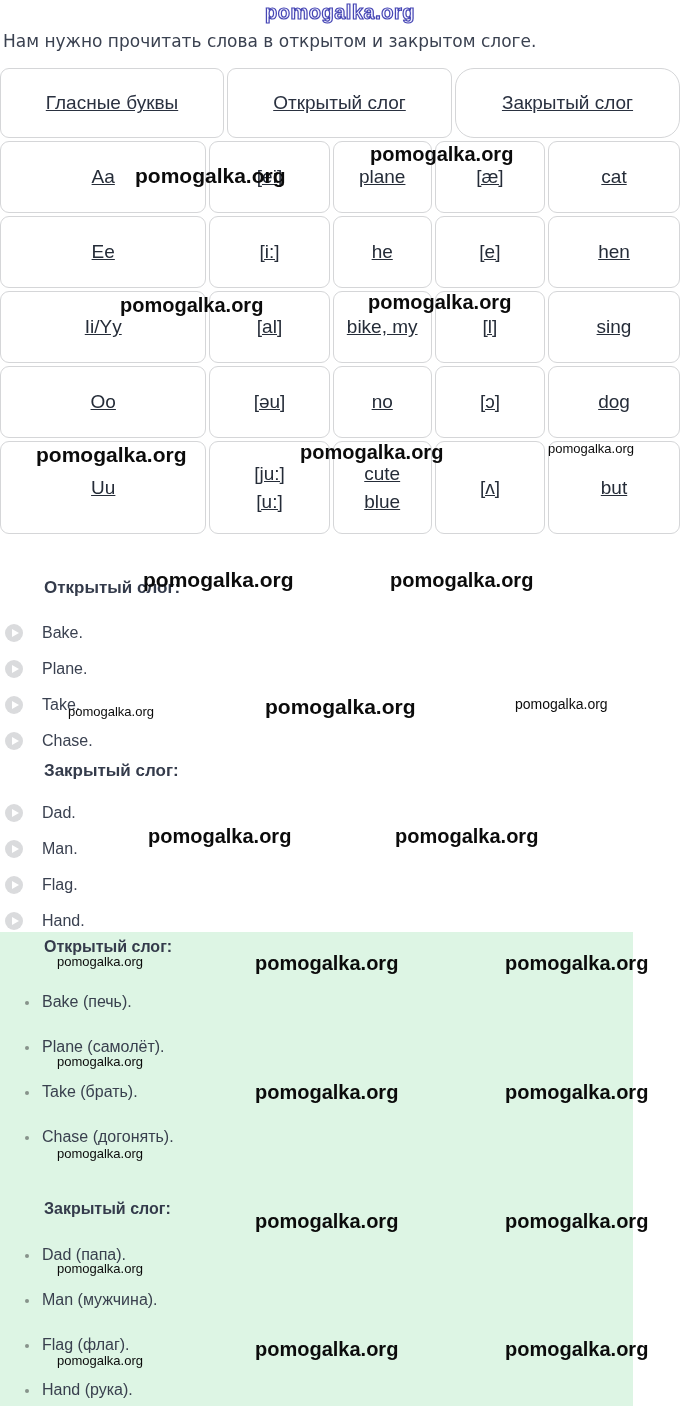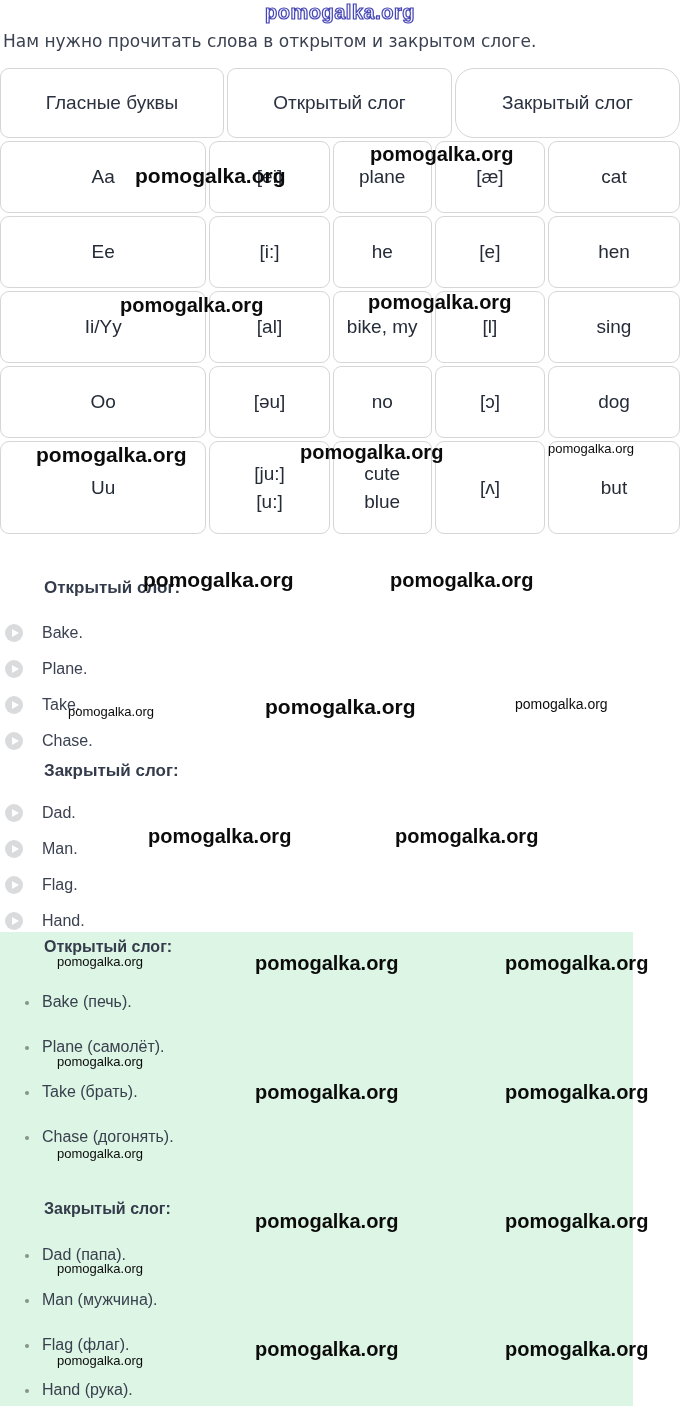--- a/index.html
+++ b/index.html
@@ -19,27 +19,28 @@
     color:#3a4150;font-family:"DejaVu Sans","Liberation Sans",sans-serif;
   }
   
   .tbl{position:absolute;top:68px;left:0;width:680px;}
   .thead,.trow{display:flex;gap:3px;margin-bottom:3px;}
   .th,.td{
     background:#fff;border:1px solid #d5d6d8;border-radius:9px;
     display:flex;align-items:center;justify-content:center;text-align:center;
     box-sizing:border-box;color:#252c38;font-size:19px;white-space:pre-line;
     line-height:1.45;
+    text-decoration:underline;
   }
   .thead{height:70px;}
   .th{height:70px;font-size:19px;color:#2a3140;}
   .h1{width:224px;}.h2{width:225px;}.h3{width:225px;border-radius:19px;}
   .trow{height:72px;}
   .td{height:100%;}
-  .c1{width:208px;}.c2{width:121px;}.c3{width:100px;border-radius:8px;}.c4{width:111px;}.c5{width:133px;}
+  .c1{width:208px;}.c2{width:121px;}.c3{width:100px;}.c4{width:111px;}.c5{width:133px;}
   .tbody .trow:last-of-type{height:93px;}
   
   .sec-title{
     position:absolute;left:0;font-size:17px;font-weight:700;color:#343b4b;padding-left:44px;
   }
   .t1{top:578px;}
   .t2{top:761px;}
   
   .task-list{position:absolute;left:0;width:420px;}
   .l1{top:615px;}

